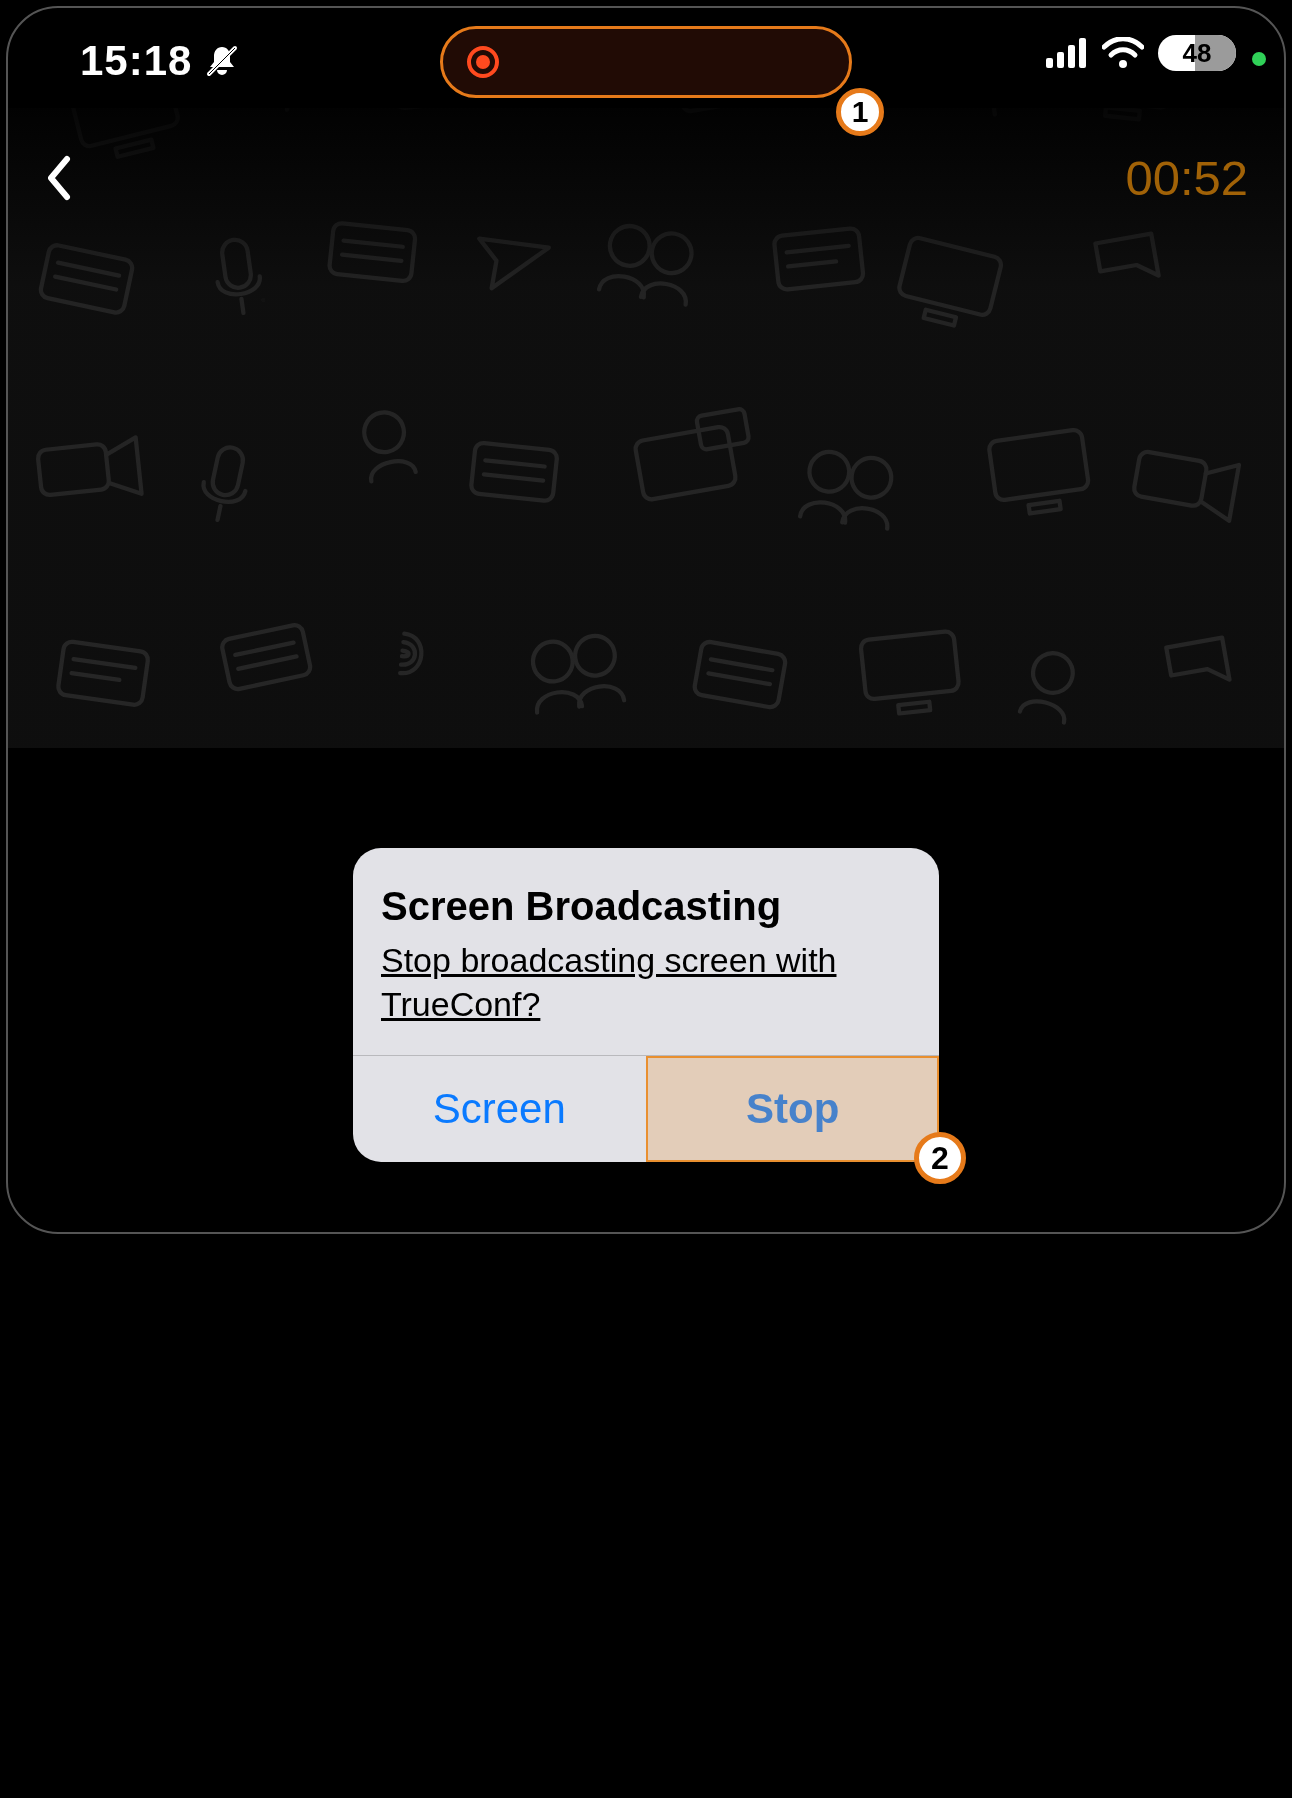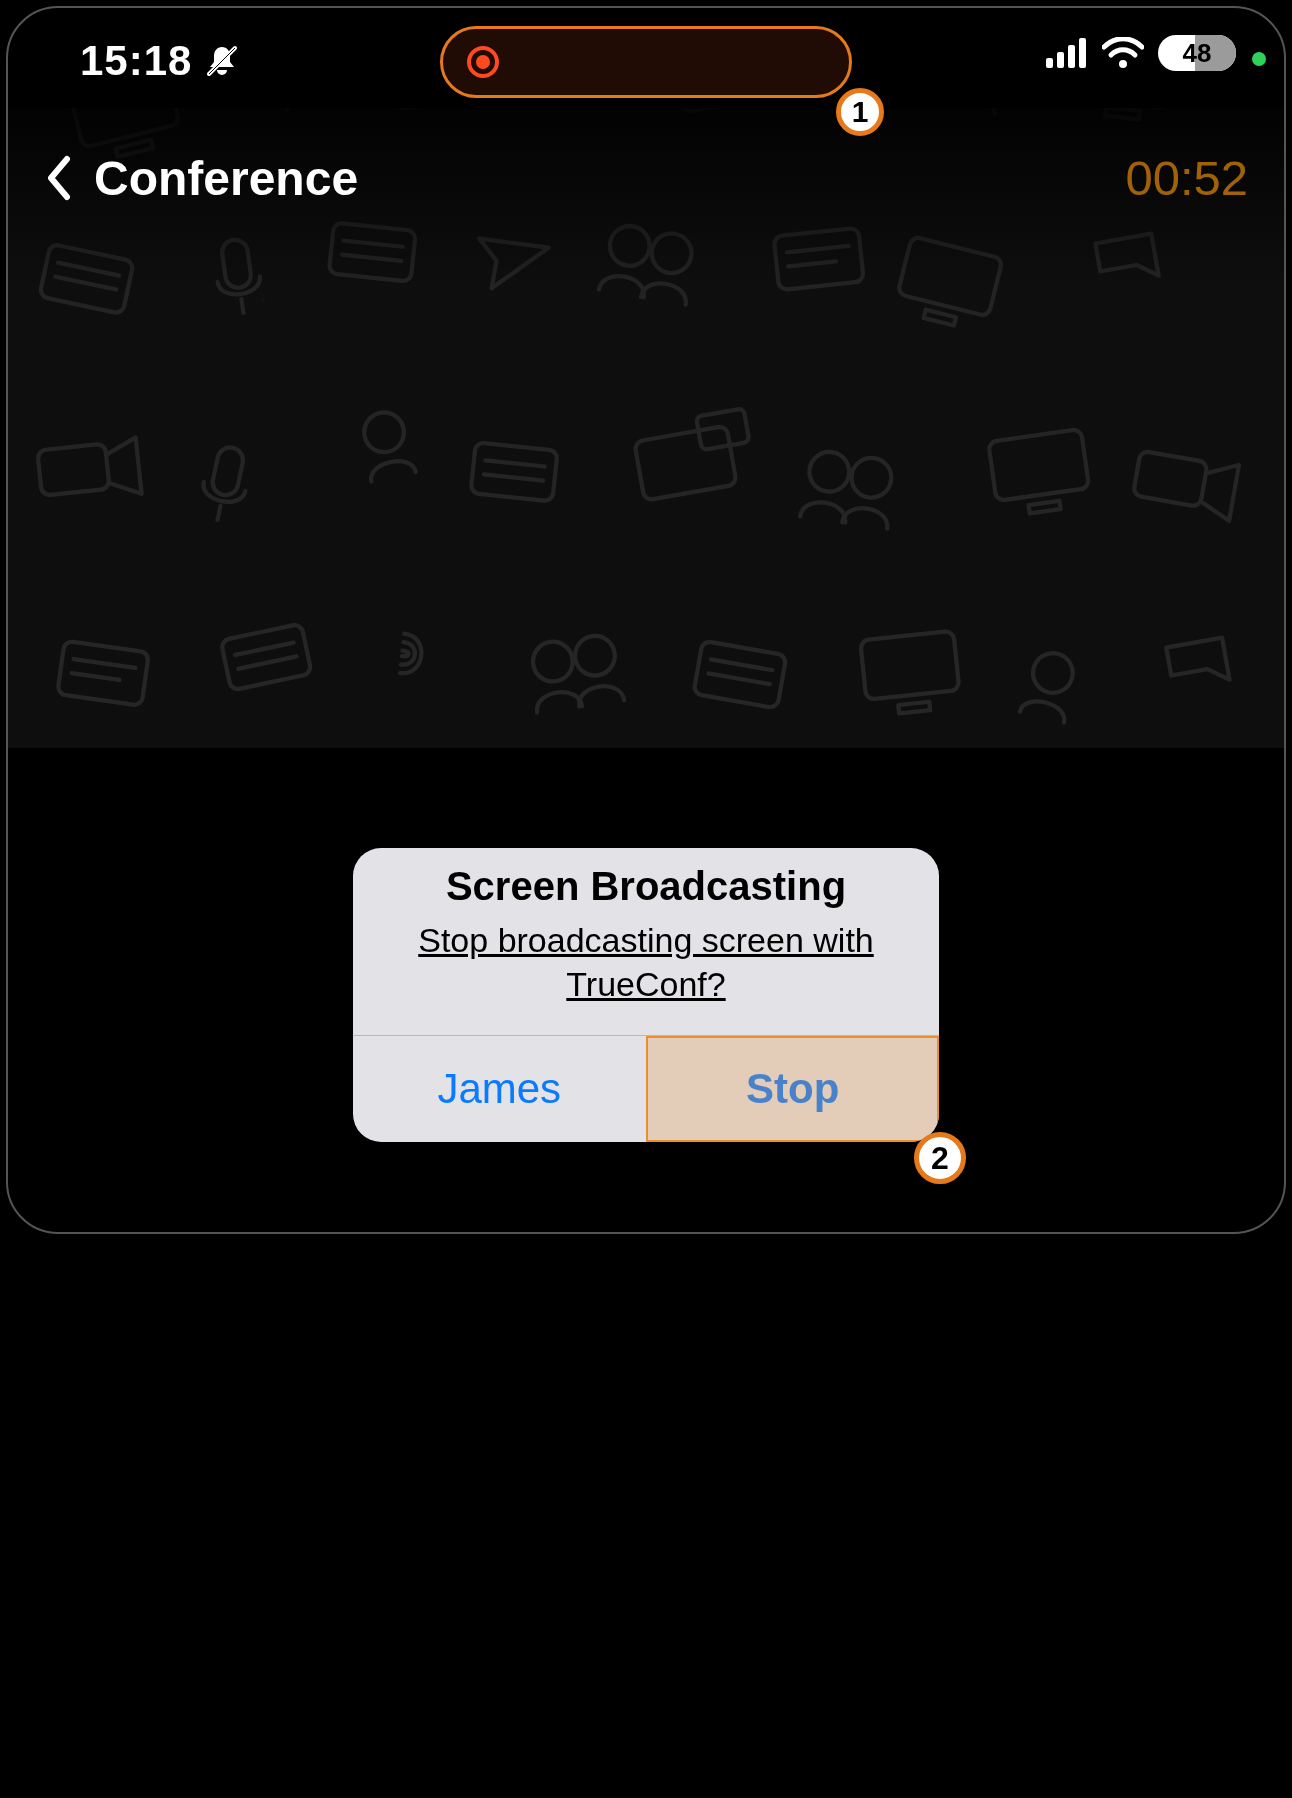--- a/index.html
+++ b/index.html
@@ -221,22 +221,22 @@
       top: 840px;
       width: 586px;
       background: rgba(235,235,240,0.96);
       border-radius: 28px;
       overflow: hidden;
       z-index: 60;
       box-shadow: 0 6px 40px rgba(0,0,0,0.35);
       backdrop-filter: blur(6px);
     }
     .alert-body {
-      padding: 16px 28px 30px;
-      text-align: center;
+      padding: 36px 28px 30px;
+      text-align: left;
     }
     .alert-title { color:#000; font-size: 40px; font-weight: 700; }
     .alert-msg   { color:#000; font-size: 34px; font-weight: 400; line-height: 1.28; margin-top: 10px; text-decoration: underline; }
     .alert-row {
       display:flex; height: 106px;
     }
     .alert-row::before {
       content:""; position:absolute; left:0; right:0; height:1px;
       background: rgba(0,0,0,0.18);
       transform: translateY(-1px);
@@ -430,21 +430,20 @@
     <div class="shade"></div>
   </div>
 
 
   <div class="navrow">
     <div class="back-chevron">
       <svg class="ico" width="30" height="46" viewBox="0 0 30 46">
         <path d="M24 4 L8 23 L24 42" stroke="#fff" stroke-width="6" fill="none" stroke-linecap="round" stroke-linejoin="round"></path>
       </svg>
     </div>
-    <div class="nav-title">Conference</div>
     <div class="nav-timer">00:52</div>
   </div>
 
   <div class="statusbar">
     <div class="sb-left">
       <span class="sb-time">15:18</span>
       <svg class="ico" width="36" height="36" viewBox="0 0 36 36">
         <path d="M18 4c-5 0-8 4-8 9v6l-4 5h24l-4-5v-6c0-5-3-9-8-9z M13 27a5 5 0 0 0 10 0" fill="#fff"></path>
         <line x1="5" y1="31" x2="31" y2="5" stroke="#fff" stroke-width="4" stroke-linecap="round"></line>
         <line x1="5" y1="31" x2="31" y2="5" stroke="#000" stroke-width="1"></line>
@@ -477,21 +476,21 @@
   </div>
   <div class="pill-hole"></div>
   <div class="badge1">1</div>
 
   <div class="alert">
     <div class="alert-body">
       <div class="alert-title">Screen Broadcasting</div>
       <div class="alert-msg">Stop broadcasting screen with TrueConf?</div>
     </div>
     <div class="alert-row" style="position:relative;">
-      <div class="alert-btn">James</div>
+      <div class="alert-btn">Screen</div>
       <div class="alert-sep"></div>
       <div class="alert-btn stop">Stop</div>
       <div class="stop-hl"></div>
     </div>
   </div>
   <div class="badge2">2</div>
 
 </div>
 
 <div class="below"></div>

